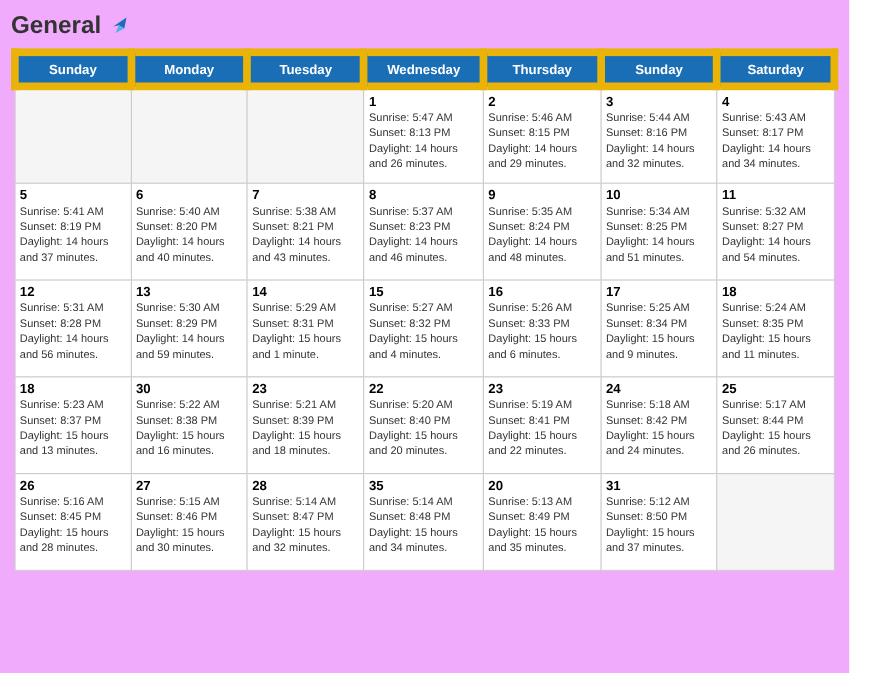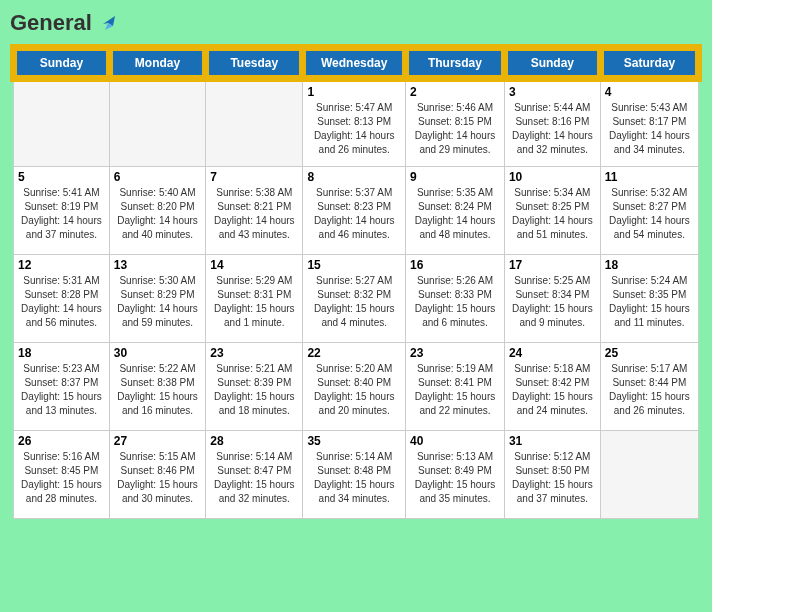--- a/index.html
+++ b/index.html
@@ -4,23 +4,23 @@
   <style>
     * { box-sizing: border-box; margin: 0; padding: 0; }
     body {
       font-family: Arial, sans-serif;
       background: #fff;
       width: 792px;
       height: 612px;
       overflow: hidden;
     }
     .page {
-      width: 712px;
+      width: 772px;
       height: 612px;
-      background: #86efac;
+      background: #f0abfc;
       padding: 10px;
     }
     .header {
       display: flex;
       justify-content: space-between;
       align-items: flex-start;
       margin-bottom: 8px;
     }
     .logo {
       display: flex;
@@ -67,21 +67,20 @@
     .day-num {
       font-weight: bold;
       font-size: 12px;
       margin-bottom: 2px;
       display: block;
     }
     .day-info {
       font-size: 10px;
       color: #333;
       line-height: 1.4;
-      text-align: center;
     }
   </style>
 </head>
 <body>
 
 <div class="page">
   <div class="header">
     <div class="logo">
       <div>
         <div style="display:flex; align-items:center;">
@@ -234,21 +233,21 @@
           </td>
           <td>
             <span class="day-num">28</span>
 <div class="day-info">Sunrise: 5:14 AM<br>Sunset: 8:47 PM<br>Daylight: 15 hours and 32 minutes.</div>
           </td>
           <td>
             <span class="day-num">35</span>
 <div class="day-info">Sunrise: 5:14 AM<br>Sunset: 8:48 PM<br>Daylight: 15 hours and 34 minutes.</div>
           </td>
           <td>
-            <span class="day-num">40</span>
+            <span class="day-num">20</span>
 <div class="day-info">Sunrise: 5:13 AM<br>Sunset: 8:49 PM<br>Daylight: 15 hours and 35 minutes.</div>
           </td>
           <td>
             <span class="day-num">31</span>
 <div class="day-info">Sunrise: 5:12 AM<br>Sunset: 8:50 PM<br>Daylight: 15 hours and 37 minutes.</div>
           </td>
           <td class="empty"></td>
         </tr>
       </tbody>
   </table>

